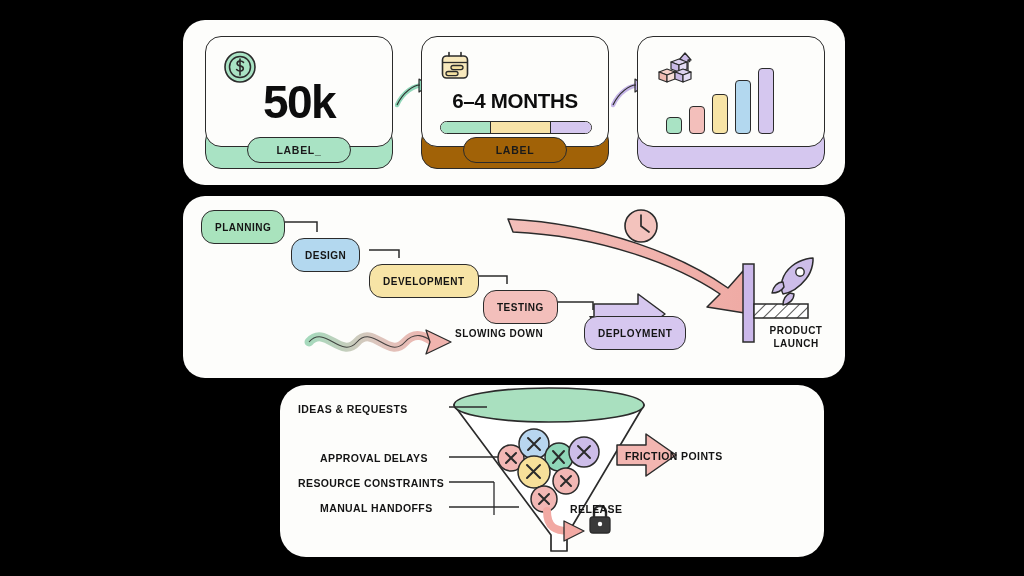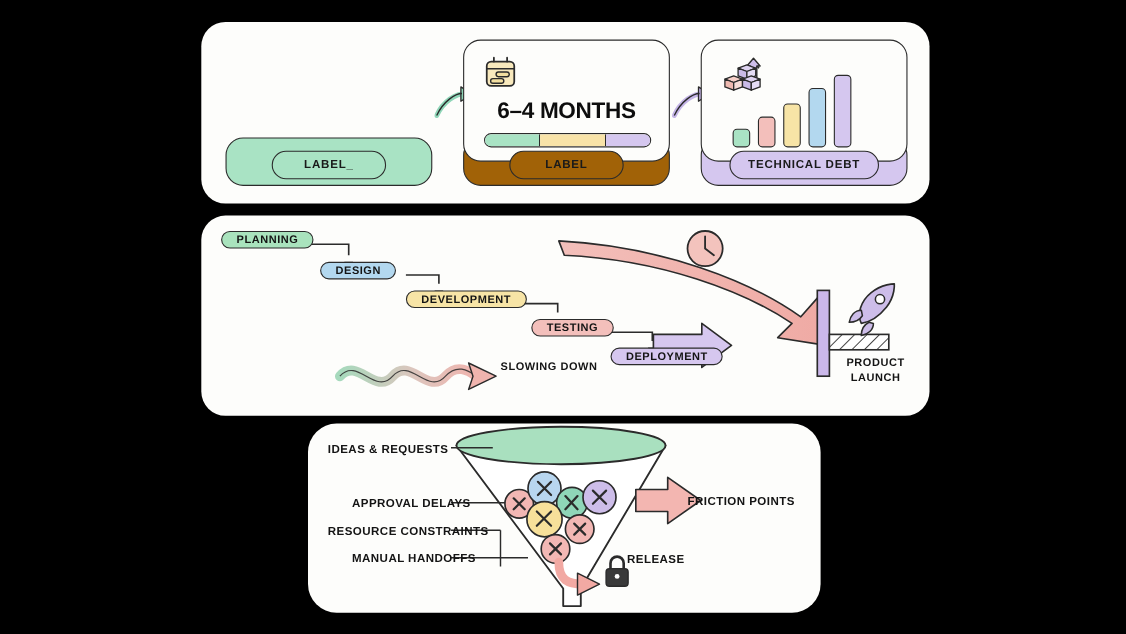--- a/index.html
+++ b/index.html
@@ -11,21 +11,21 @@
   }
   #stage { position: relative; width: 1024px; height: 576px; }
 
   .panel {
     position: absolute;
     background: #fdfdfb;
     border-radius: 22px;
   }
   #panel-metrics { left: 183px; top: 20px; width: 662px; height: 165px; }
   #panel-pipeline { left: 183px; top: 196px; width: 662px; height: 182px; }
-  #panel-funnel  { left: 280px; top: 385px; width: 466px; height: 172px; border-radius: 26px; }
+  #panel-funnel  { left: 280px; top: 385px; width: 544px; height: 172px; border-radius: 26px; }
 
   
   .card-wrap { position: absolute; top: 16px; width: 188px; height: 133px; }
   #card-1 { left: 22px; }
   #card-2 { left: 238px; }
   #card-3 { left: 454px; }
 
   .card-footer {
     position: absolute; left: 0; bottom: 0; width: 100%; height: 44px;
     border-radius: 16px; border: 1.4px solid #2b2b2b;
@@ -63,31 +63,31 @@
 
   .bars { position: absolute; left: 28px; bottom: 12px; display: flex; align-items: flex-end; gap: 7px; }
   .bars span { display: block; width: 16px; border: 1.4px solid #2b2b2b; border-radius: 4px; }
 
   .step-arrow { position: absolute; top: 58px; width: 40px; height: 34px; }
   #arrow-1 { left: 212px; }
   #arrow-2 { left: 428px; }
 
   
   .stage-pill {
-    position: absolute; height: 16px; padding: 0 13px;
+    position: absolute; height: 34px; padding: 0 13px;
     border: 1.5px solid #2b2b2b; border-radius: 13px;
     display: flex; align-items: center; justify-content: center;
     font-size: 10px; font-weight: bold; letter-spacing: .5px; color: #141414;
     white-space: nowrap;
   }
   #pill-planning   { left: 18px;  top: 14px;  background: #a9e3bd; }
   #pill-design     { left: 108px; top: 42px;  background: #b3d8ef; }
   #pill-development{ left: 186px; top: 68px;  background: #f7e4a6; }
   #pill-testing    { left: 300px; top: 94px;  background: #f3bfbb; }
-  #pill-deployment { left: 372px; top: 120px; background: #d6c7ef; }
+  #pill-deployment { left: 401px; top: 120px; background: #d6c7ef; }
 
   .flow-svg { position: absolute; left: 0; top: 0; width: 100%; height: 100%; pointer-events: none; }
 
   .pipe-label {
     position: absolute; font-size: 10px; font-weight: bold;
     letter-spacing: .5px; color: #141414; white-space: nowrap;
   }
   #lbl-slowing { left: 272px; top: 132px; }
   #lbl-launch  { left: 578px; top: 128px; text-align: center; line-height: 13px; width: 70px; }
 
@@ -105,20 +105,31 @@
 </style>
 </head>
 <body>
 
 <div id="stage">
 
   <div class="panel" id="panel-metrics">
 
     <div class="card-wrap" id="card-1">
       <div class="card-footer c1-bg"></div>
+      <div class="card-body">
+        <div class="card-icon">
+          <svg width="34" height="34" viewBox="0 0 34 34">
+            <circle cx="17" cy="17" r="15" fill="#a9e3c4" stroke="#2b2b2b" stroke-width="1.6"></circle>
+            <circle cx="17" cy="17" r="10.5" fill="none" stroke="#2b2b2b" stroke-width="1.5"></circle>
+            <path d="M20.5 12.4c-1-1.1-2.4-1.5-3.8-1.3-1.6.2-2.6 1.2-2.6 2.4 0 1.4 1.3 2 3 2.4 1.8.4 3.2 1.1 3.2 2.6 0 1.3-1.2 2.4-2.9 2.5-1.5.1-2.9-.4-3.8-1.5" fill="none" stroke="#2b2b2b" stroke-width="1.6" stroke-linecap="round"></path>
+            <line x1="17" y1="9" x2="17" y2="25" stroke="#2b2b2b" stroke-width="1.6" stroke-linecap="round"></line>
+          </svg>
+        </div>
+        <div class="card-value" id="val-1">50k</div>
+      </div>
       <div class="card-pill c1-bg">LABEL_</div>
     </div>
 
     <svg class="step-arrow" id="arrow-1" viewBox="0 0 40 34">
       <path d="M2 27 C8 14 19 7 29 7" fill="none" stroke="#8fd6b8" stroke-width="4.5" stroke-linecap="round"></path>
       <path d="M24 1 L34 7.5 L24 14 Z" fill="#8fd6b8" stroke="#2b2b2b" stroke-width="1.2" stroke-linejoin="round"></path>
       <path d="M2 27 C8 14 19 7 25 7" fill="none" stroke="#2b2b2b" stroke-width="1.2"></path>
     </svg>
 
     <div class="card-wrap" id="card-2">
@@ -170,21 +181,20 @@
           </svg>
         </div>
         <div class="bars">
           <span style="height:17px;background:#a9e3c4"></span>
           <span style="height:28px;background:#f3bfbb"></span>
           <span style="height:40px;background:#f7e4a6"></span>
           <span style="height:54px;background:#b3d8ef"></span>
           <span style="height:66px;background:#d5c7ef"></span>
         </div>
       </div>
-      <div class="card-pill c3-bg">TECHNICAL DEBT</div>
     </div>
   </div>
 
   <div class="panel" id="panel-pipeline">
 
     <svg class="flow-svg" viewBox="0 0 662 182">
       <defs>
         <linearGradient id="wavegrad" x1="0" y1="0" x2="1" y2="0">
           <stop offset="0%" stop-color="#a6d9bc"></stop>
           <stop offset="55%" stop-color="#ddc5bd"></stop>

